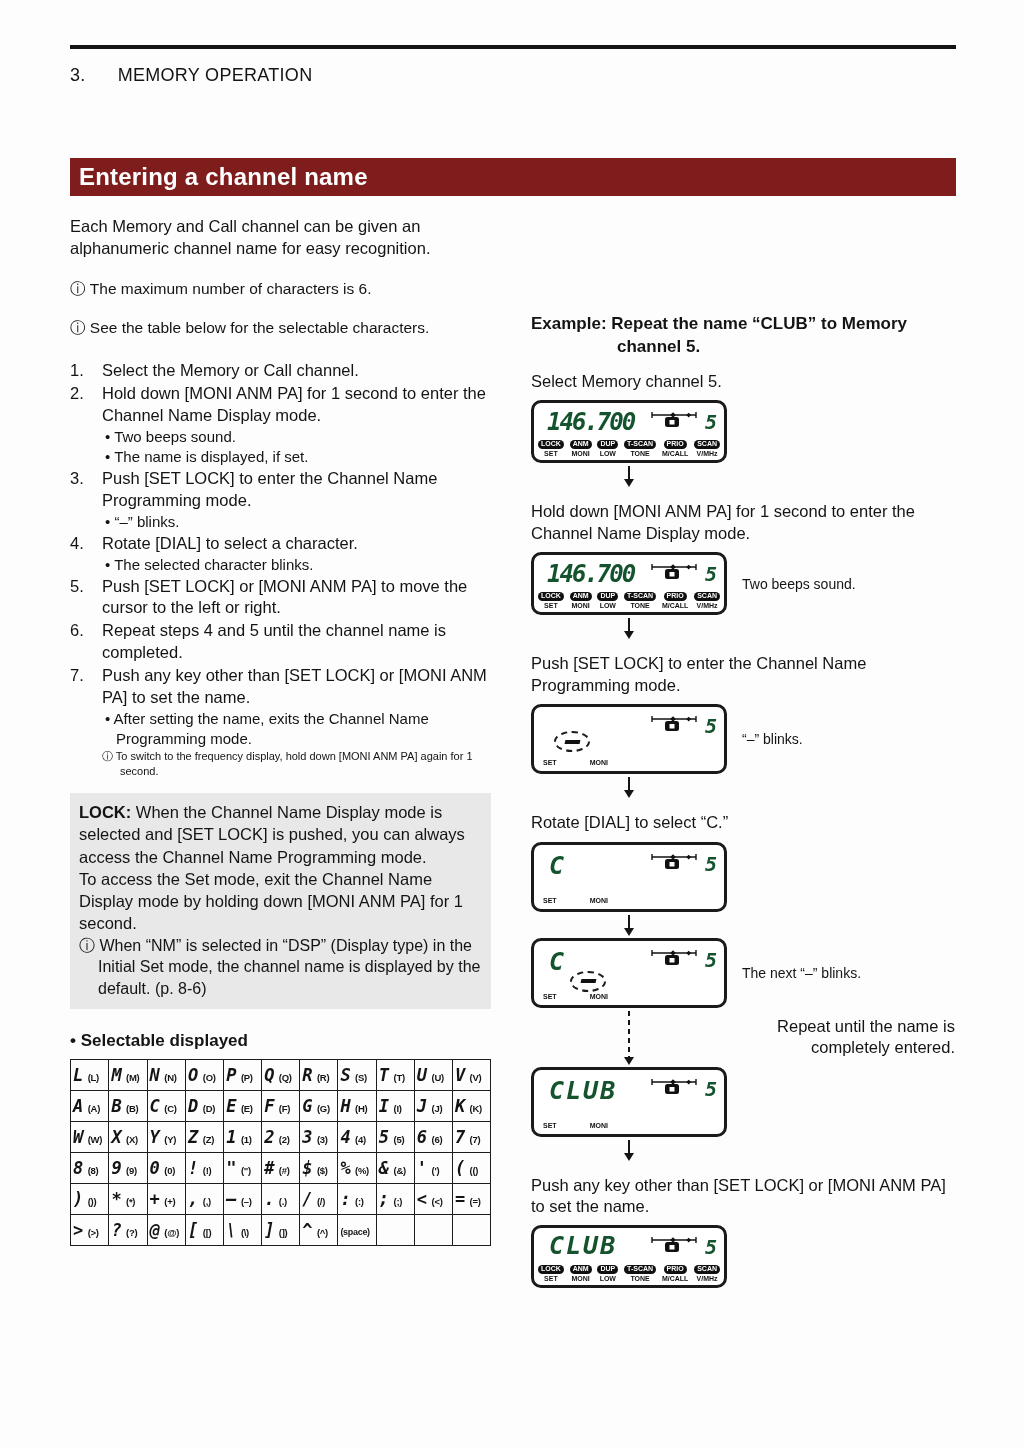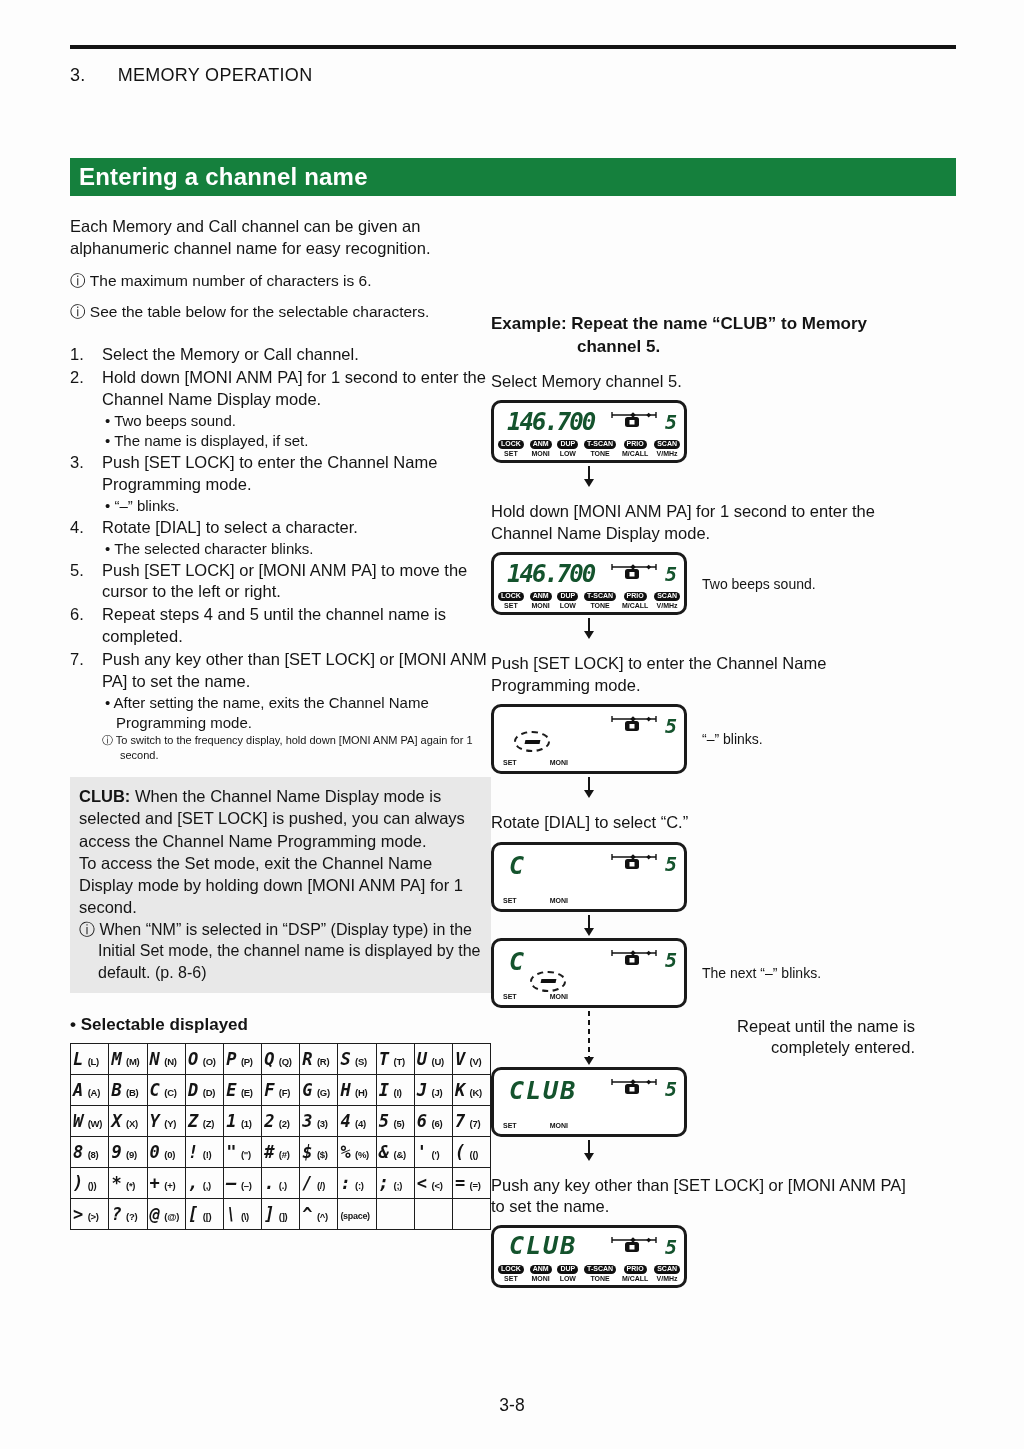--- a/index.html
+++ b/index.html
@@ -1,28 +1,28 @@
 <!DOCTYPE html>
 <html><head>
 <meta charset="utf-8">
 <style>
   html,body{margin:0;padding:0;background:#e0e0e0;}
   .page{position:relative;width:1024px;height:1449px;background:#fdfdfd;margin:0 auto;
         font-family:"Liberation Sans",sans-serif;color:#141414;overflow:hidden;}
   .content{position:absolute;left:70px;top:0;width:886px;}
   .toprule{margin-top:45px;height:4px;background:#141414;}
   .chapter{margin-top:16px;font-size:18px;letter-spacing:.3px;display:flex;gap:32px;}
-  .section-bar{margin-top:72px;background:#15803d;color:#fff;height:38px;display:flex;align-items:center;
+  .section-bar{margin-top:72px;background:#7f1d1d;color:#fff;height:38px;display:flex;align-items:center;
                font-weight:bold;font-size:24px;padding-left:9px;letter-spacing:.2px;}
-  .columns{display:flex;margin-top:20px;}
+  .columns{display:flex;gap:40px;margin-top:20px;}
   .col-left{width:421px;flex:none;}
   .col-right{width:425px;flex:none;padding-top:97px;}
 
   .body-txt{font-size:16.5px;line-height:1.33;}
-  .inote{font-size:15.5px;line-height:1.3;padding-left:19px;text-indent:-19px;margin-top:11px;}
+  .inote{font-size:15.5px;line-height:1.3;padding-left:19px;text-indent:-19px;margin-top:19px;}
   .inote .ico{font-style:normal;}
 
   .steps{margin-top:22px;}
   .step{display:flex;margin-bottom:1px;}
   .step-num{width:32px;flex:none;font-size:16.5px;line-height:1.33;}
   .step-body{flex:1;font-size:16.5px;line-height:1.33;}
   .sub{font-size:15px;line-height:1.33;padding-left:14px;text-indent:-11px;}
   .subinfo{font-size:11px;line-height:1.33;padding-left:18px;text-indent:-18px;}
 
   .notebox{margin-top:15px;background:#e8e8e8;padding:8px 9px 10px 9px;font-size:16.5px;line-height:1.34;}
@@ -140,21 +140,21 @@
               <div class="step-num">7.</div>
               <div class="step-body">
                 <div>Push any key other than [SET LOCK] or [MONI ANM PA] to set the name.</div>
                 <div class="sub">• After setting the name, exits the Channel Name Programming mode.</div>
                 <div class="subinfo">ⓘ To switch to the frequency display, hold down [MONI ANM PA] again for 1 second.</div>
               </div>
             </div>
           </div>
 
         <div class="notebox">
-          <div><b>CLUB:</b> <span>When the Channel Name Display mode is selected and [SET LOCK] is pushed, you can always access the Channel Name Programming mode.</span><br>
+          <div><b>LOCK:</b> <span>When the Channel Name Display mode is selected and [SET LOCK] is pushed, you can always access the Channel Name Programming mode.</span><br>
           <span>To access the Set mode, exit the Channel Name Display mode by holding down [MONI ANM PA] for 1 second.</span></div>
           <div class="nb-info"><span class="ico">ⓘ&nbsp;</span><span>When “NM” is selected in “DSP” (Display type) in the Initial Set mode, the channel name is displayed by the default. (p. 8-6)</span></div>
         </div>
 
         <div class="sel-head">• Selectable displayed</div>
         <table class="ctable">
           <tbody>
               <tr>
                 <td><span class="cg">L</span> <span class="cl">(L)</span></td>
                 <td><span class="cg">M</span> <span class="cl">(M)</span></td>
@@ -498,14 +498,13 @@
                 <span class="badge">SCAN</span>
                 <span class="blab">V/MHz</span>
               </div>
             </div>
         </div>
 
       </div>
     </div>
   </div>
 
-  <div class="footer">3-8</div>
 </div>
 
 </body></html>

